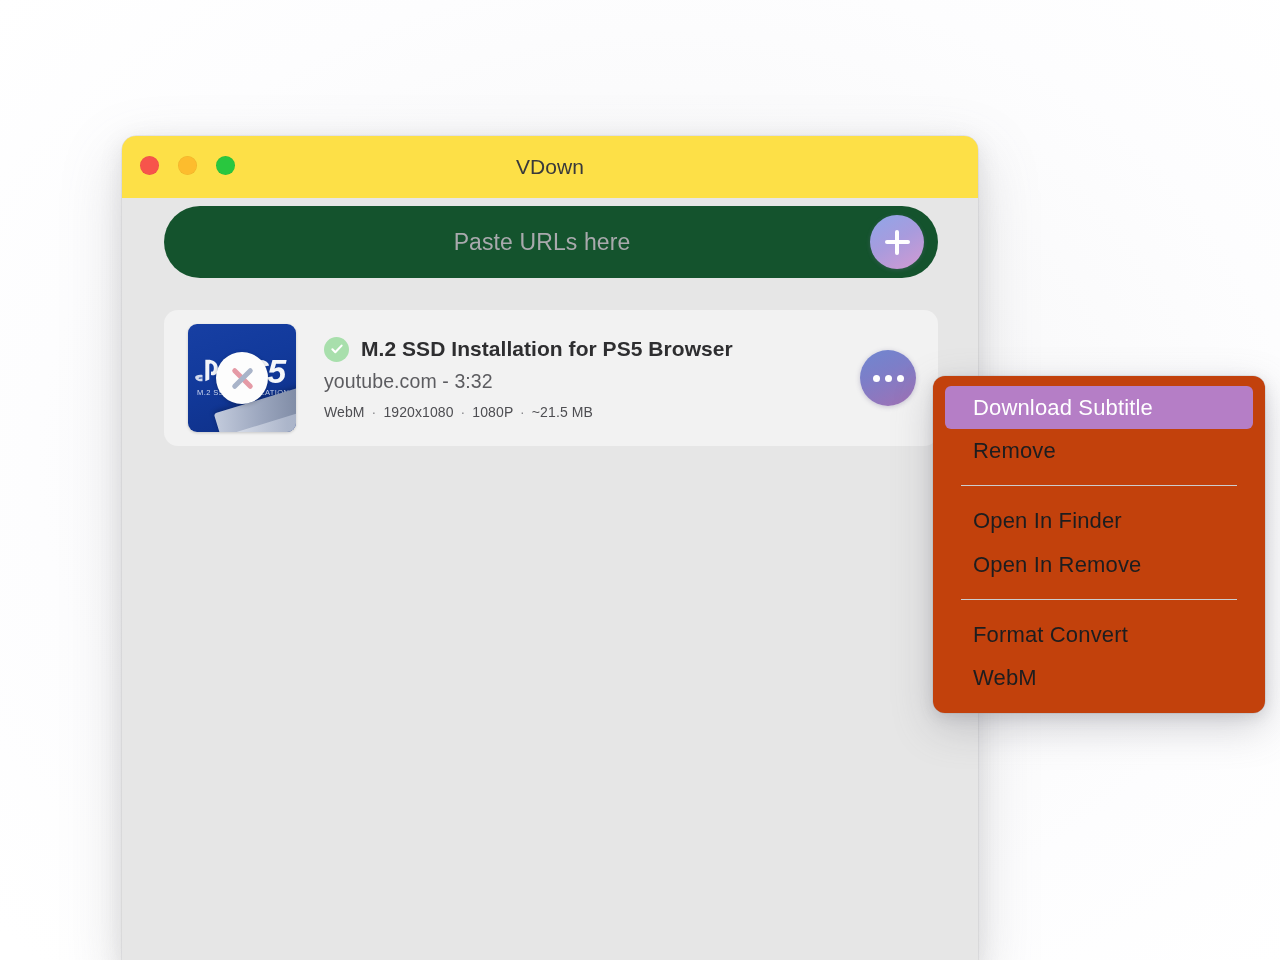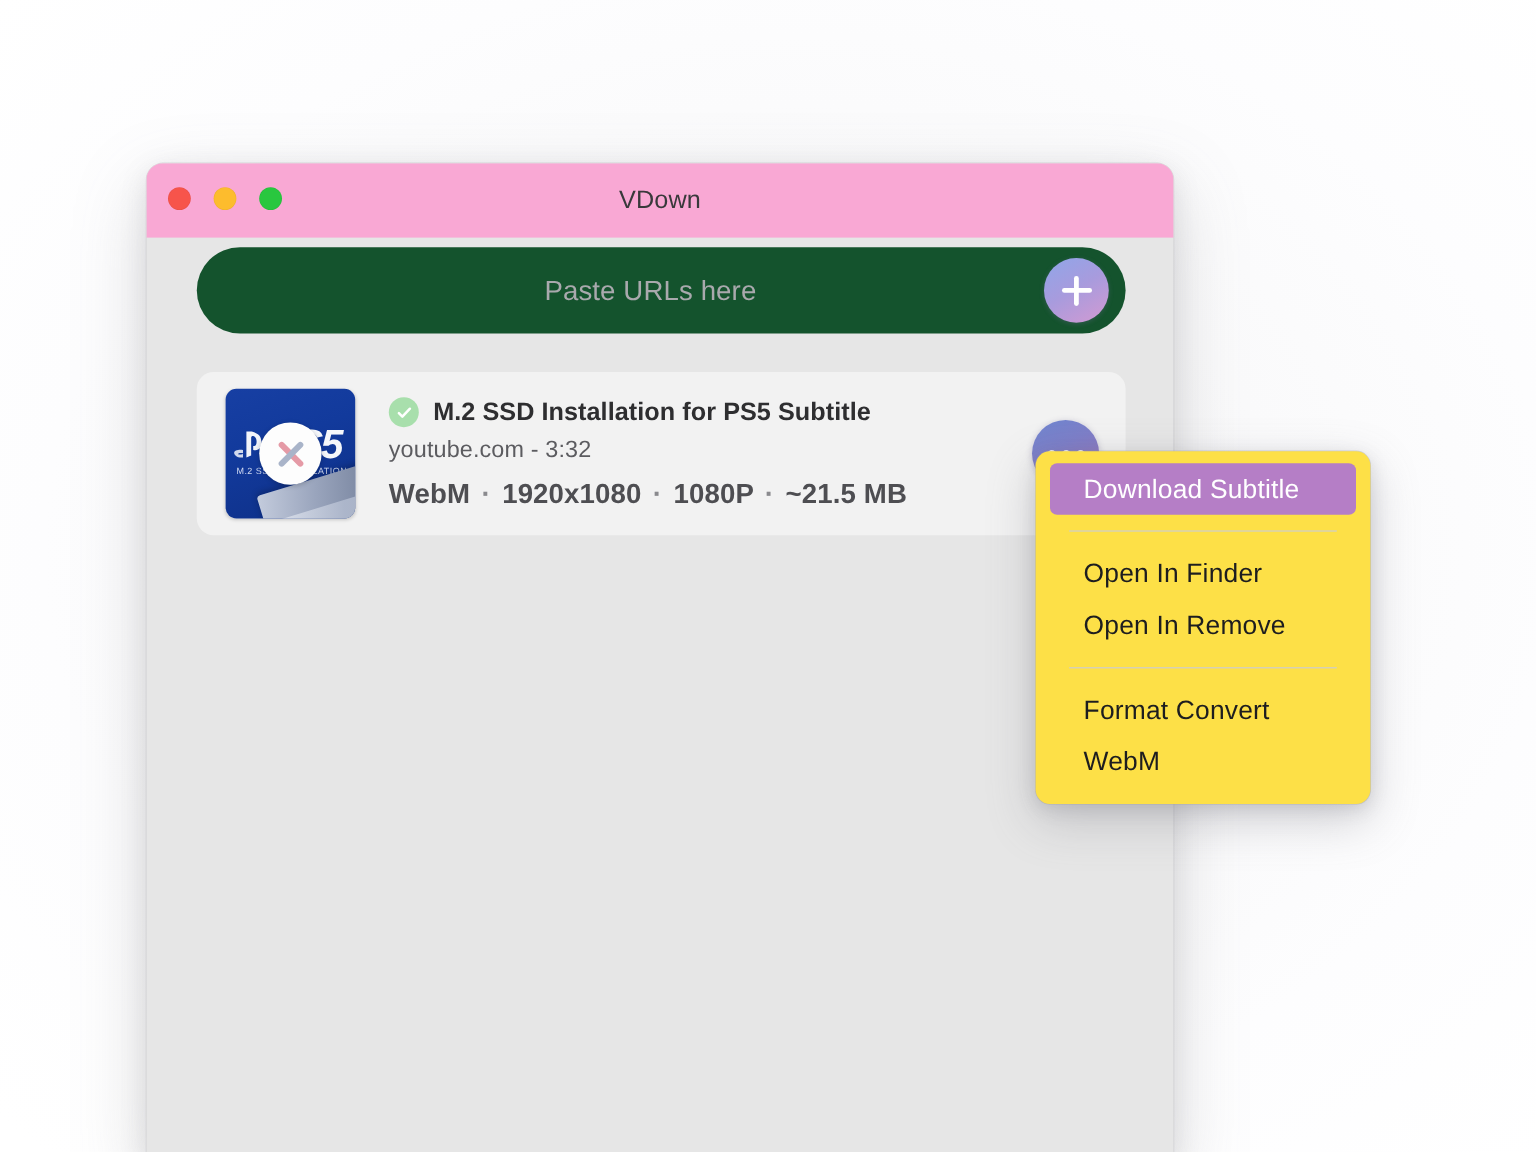--- a/index.html
+++ b/index.html
@@ -29,21 +29,21 @@
       0 22px 60px rgba(120,120,125,0.26),
       0 6px 22px rgba(120,120,125,0.16),
       0 0 0 0.5px rgba(160,160,165,0.30);
     overflow:hidden;
   }
 
   
   .titlebar {
     position:relative;
     height:62px;
-    background:#f9a8d4;
+    background:#fde047;
     display:flex;
     align-items:center;
   }
 
   .traffic-lights {
     position:absolute;
     left:18px; top:20px;
     display:flex;
     gap:19px;
   }
@@ -219,24 +219,23 @@
     white-space:nowrap;
   }
   .item-source {
     margin-top:8px;
     font-size:19.5px;
     color:#5c5c60;
     letter-spacing:0.1px;
   }
   .item-meta {
     margin-top:11px;
-    font-size:23px;
+    font-size:14px;
     color:#4e4e52;
     letter-spacing:0.1px;
-    font-weight:bold;
   }
   .item-meta .dot { color:#8a8a8e; padding:0 3px; }
 
   .more-button {
     position:absolute;
     right:22px; top:50%;
     transform:translateY(-50%);
     width:56px; height:56px;
     border-radius:50%;
     border:none; padding:0;
@@ -248,23 +247,23 @@
   }
   .more-button .dotm {
     width:7px; height:7px;
     border-radius:50%;
     background:#ffffff;
   }
 
   
   .context-menu {
     position:absolute;
-    left:863px; top:376px;
-    width:279px;
-    background:#fde047;
+    left:933px; top:376px;
+    width:332px;
+    background:#c2410c;
     border-radius:12px;
     padding:10px 0 14px 0;
     box-shadow:
       0 14px 40px rgba(110,110,118,0.30),
       0 4px 14px rgba(110,110,118,0.20),
       0 0 0 0.5px rgba(165,165,172,0.40);
     z-index:50;
   }
   .menu-item {
     font-size:22px;
@@ -331,21 +330,21 @@
         </div>
       </div>
 
       <div class="card-info">
         <div class="info-title-row">
           <span class="status-check">
             <svg width="16" height="16" viewBox="0 0 16 16">
               <path d="M3.4 8.3 L6.3 11.2 L12.6 4.6" fill="none" stroke="#ffffff" stroke-width="2.1" stroke-linecap="round" stroke-linejoin="round"></path>
             </svg>
           </span>
-          <span class="item-title">M.2 SSD Installation for PS5 Subtitle</span>
+          <span class="item-title">M.2 SSD Installation for PS5 Browser</span>
         </div>
         <div class="item-source">youtube.com - 3:32</div>
         <div class="item-meta">
           <span>WebM</span>
           <span class="dot">·</span>
           <span>1920x1080</span>
           <span class="dot">·</span>
           <span>1080P</span>
           <span class="dot">·</span>
           <span>~21.5 MB</span>
@@ -358,20 +357,21 @@
         <span class="dotm"></span>
       </button>
 
     </div>
   </div>
 
 </div>
 
 <div class="context-menu">
   <div class="menu-item highlighted">Download Subtitle</div>
+  <div class="menu-item">Remove</div>
 
   <div class="menu-sep"></div>
 
   <div class="menu-item">Open In Finder</div>
   <div class="menu-item">Open In Remove</div>
 
   <div class="menu-sep"></div>
 
   <div class="menu-item">Format Convert</div>
   <div class="menu-item">WebM</div>

